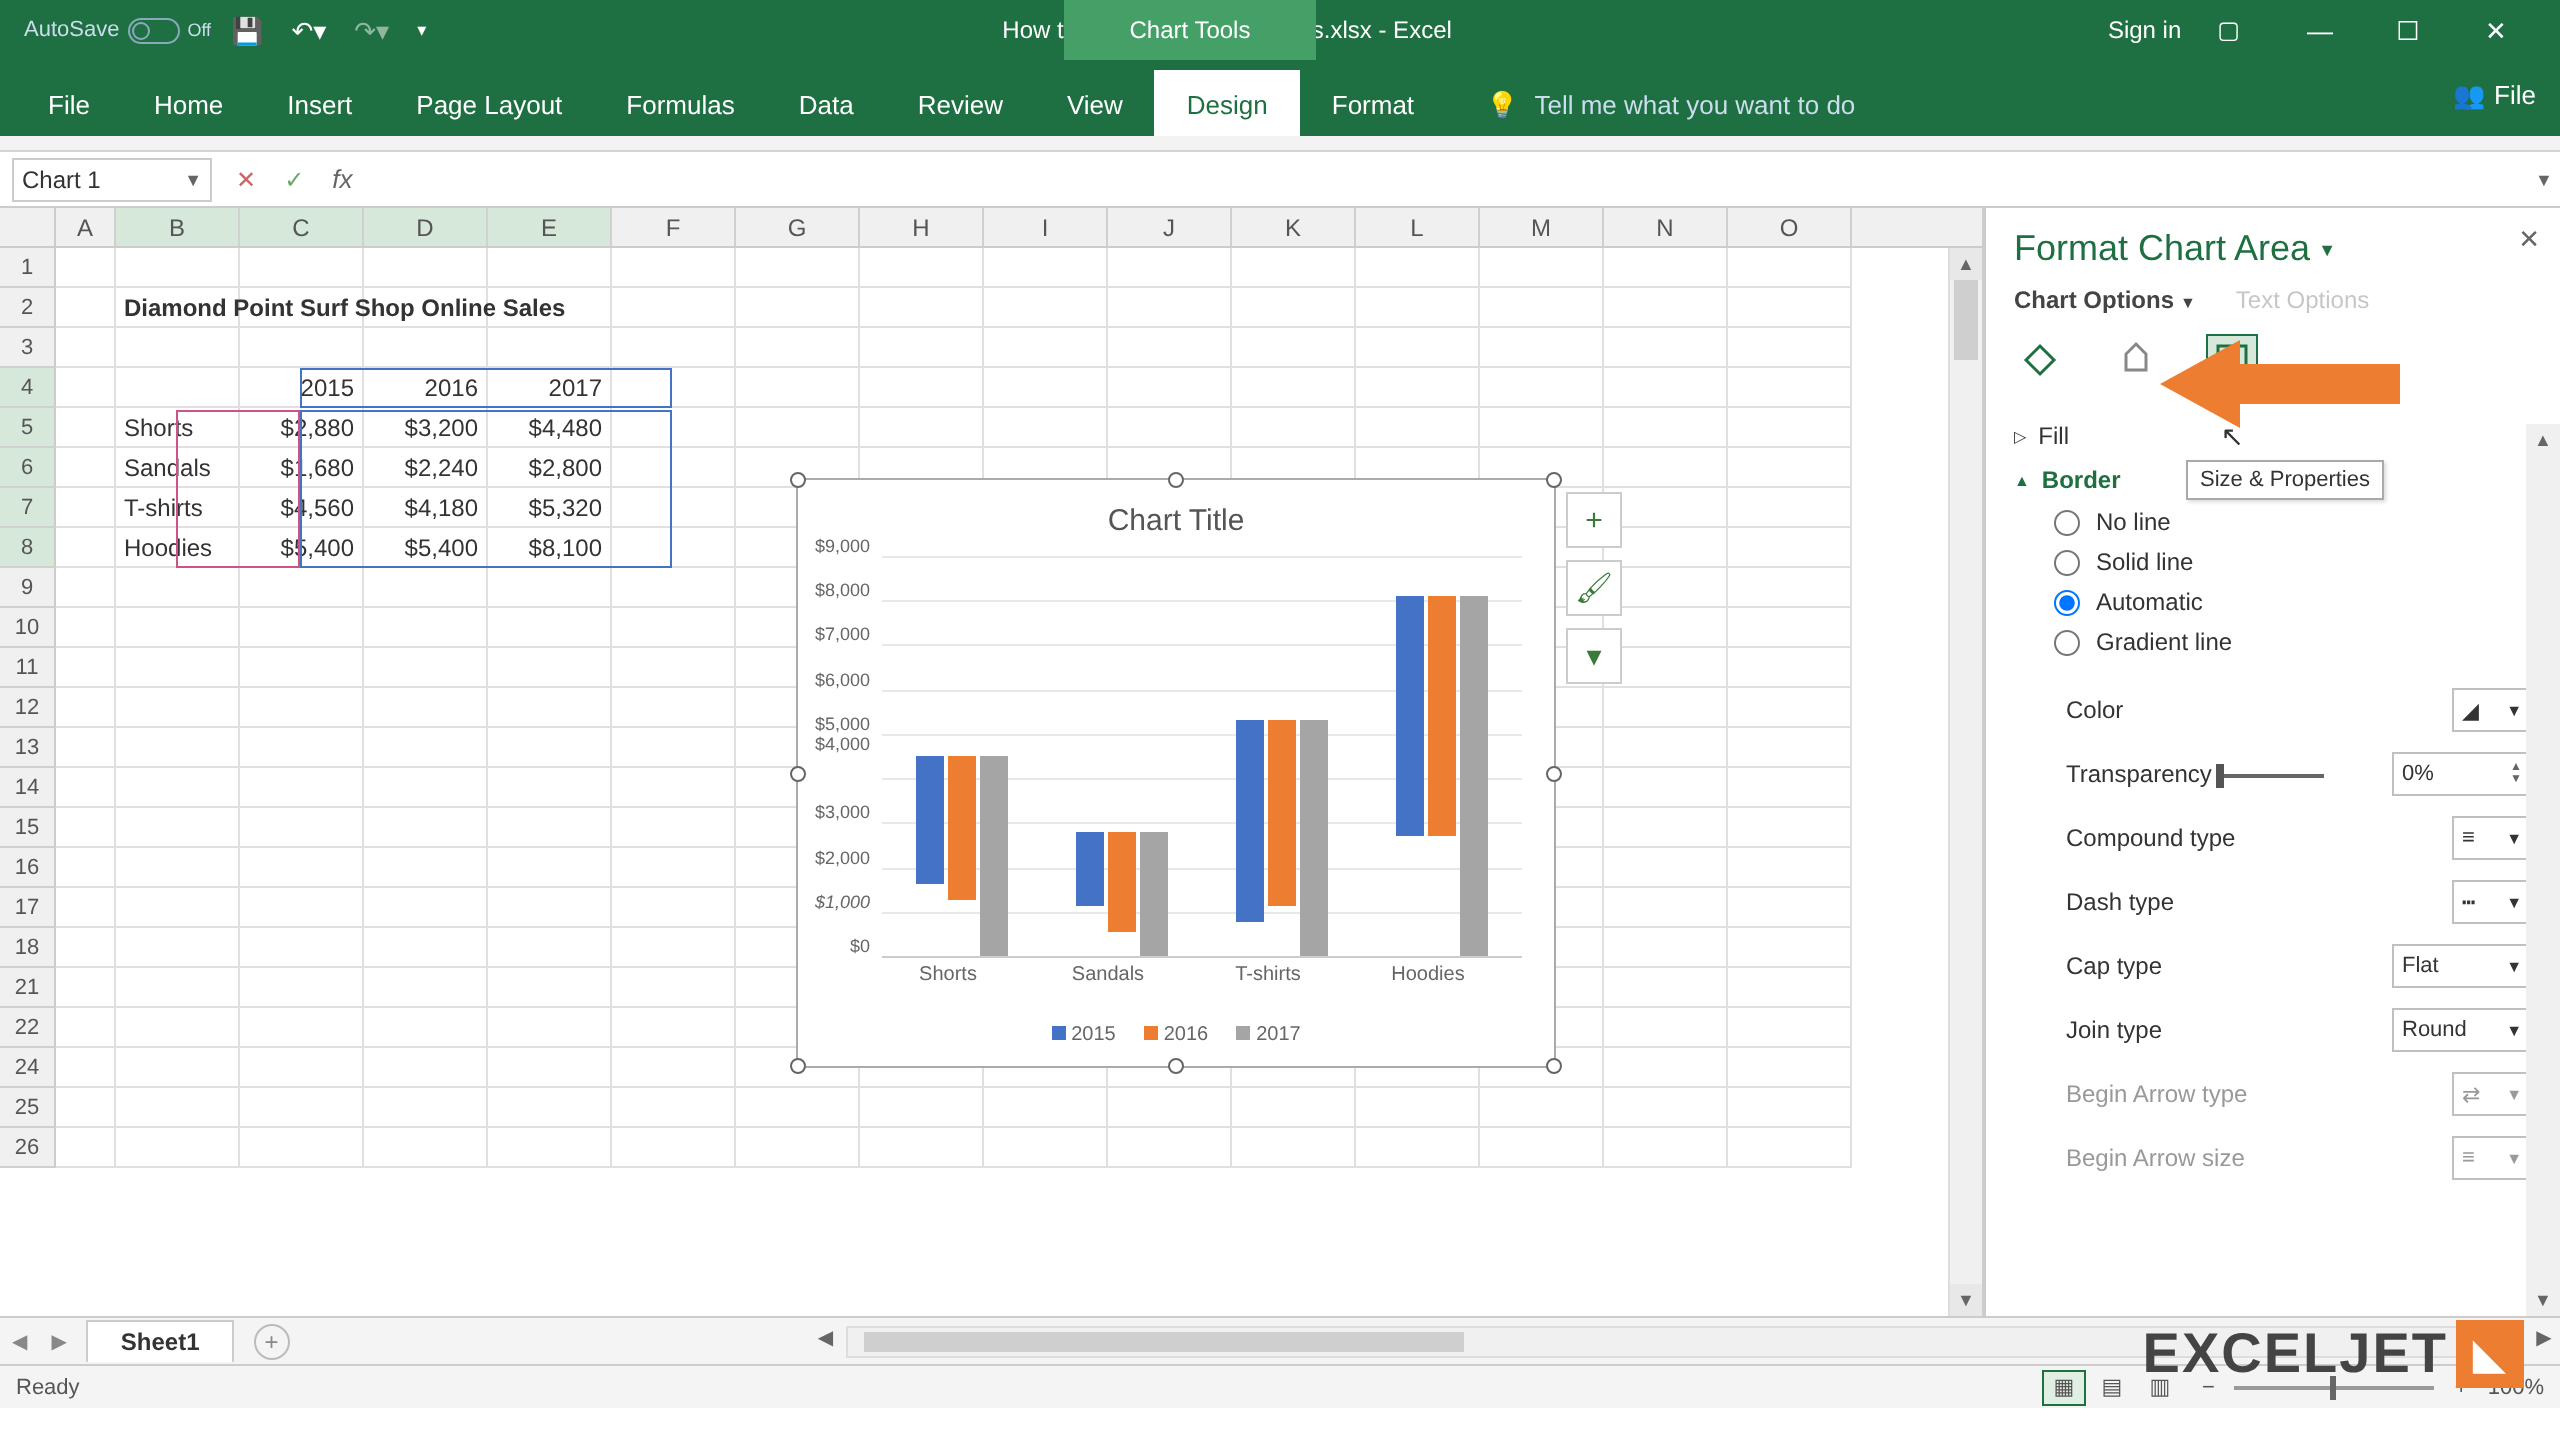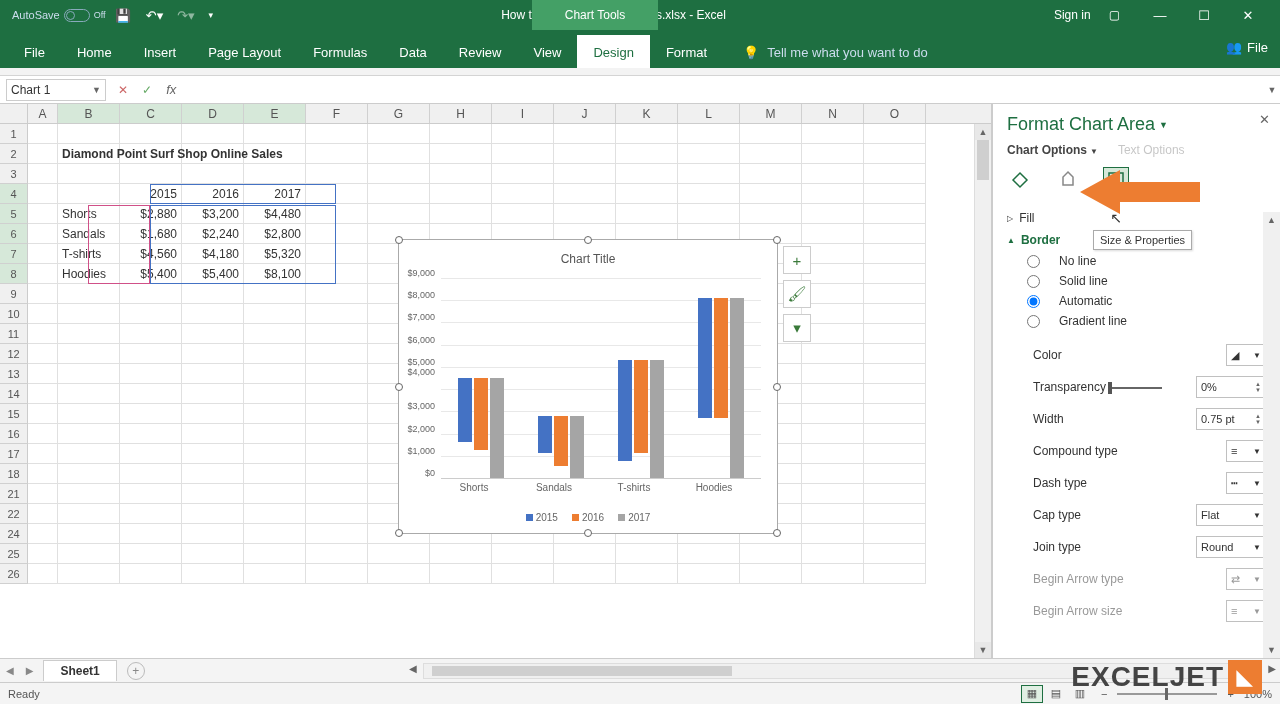--- a/index.html
+++ b/index.html
@@ -51,21 +51,21 @@
 .cell { width: 62px; height: 20px; border-right: 1px solid #e0e0e0; border-bottom: 1px solid #e0e0e0; padding: 0 4px; font-size: 12px; line-height: 20px; overflow: hidden; white-space: nowrap; }
 .cell.r { text-align: right; }
 .cell.b { font-weight: 700; }
 .cell.span { overflow: visible; position: relative; z-index: 2; }
 .sel-blue { position: absolute; border: 1.5px solid #4472c4; pointer-events: none; }
 .sel-pink { position: absolute; border: 1.5px solid #d05088; pointer-events: none; }
 
 
 .chart-obj { position: absolute; left: 398px; top: 135px; width: 380px; height: 295px; background: #fff; border: 1px solid #aaa; }
 .chart-handle { position: absolute; width: 8px; height: 8px; background: #fff; border: 1px solid #666; border-radius: 50%; }
-.chart-title { text-align: center; font-size: 12px; color: #555; margin-top: 12px; }
+.chart-title { text-align: center; font-size: 15px; color: #555; margin-top: 12px; }
 .chart-plot { position: absolute; left: 42px; top: 38px; width: 320px; height: 200px; }
 .chart-yaxis { position: absolute; left: 0; top: 33px; width: 40px; height: 200px; font-size: 9px; color: #666; }
 .chart-ylabel { position: absolute; right: 4px; transform: translateY(-50%); }
 .chart-grid { position: absolute; left: 0; width: 100%; border-top: 1px solid #e8e8e8; height: 0; }
 .chart-grid.base { border-top: 1px solid #ccc; }
 .bar-group { position: absolute; bottom: 0; width: 60px; display: flex; gap: 2px; justify-content: center; }
 .bar { width: 14px; }
 .bar.c1 { background: #4472c4; }
 .bar.c2 { background: #ed7d31; }
 .bar.c3 { background: #a5a5a5; }
@@ -87,21 +87,21 @@
 .fp-title .dd { font-size: 9px; margin-left: 4px; vertical-align: middle; }
 .fp-opts { padding: 0 14px 10px; font-size: 12px; color: #444; display: flex; gap: 20px; }
 .fp-opts .dd { font-size: 8px; margin-left: 3px; }
 .fp-icons { padding: 0 14px 14px; display: flex; gap: 22px; align-items: center; }
 .fp-icon { width: 26px; height: 26px; display: flex; align-items: center; justify-content: center; }
 .fp-icon svg { display: block; }
 .fp-icon.active { background: #d6e8d9; border: 1px solid #1e6f41; }
 .fp-section { padding: 4px 14px; font-size: 12px; display: flex; align-items: center; gap: 6px; }
 .fp-section .tri { font-size: 8px; }
 .fp-section.exp { font-weight: 600; color: #1e6f41; }
-.fp-radio { padding: 3px 32px 3px 34px; font-size: 12px; display: flex; align-items: center; gap: 19px; }
+.fp-radio { padding: 3px 32px 3px 34px; font-size: 12px; display: flex; align-items: center; gap: 8px; }
 .fp-radio input { margin: 0; }
 .fp-prop { padding: 5px 14px 5px 40px; font-size: 12px; display: flex; align-items: center; justify-content: space-between; }
 .fp-prop .ctrl { width: 70px; height: 22px; border: 1px solid #c0c0c0; display: flex; align-items: center; padding: 0 4px; font-size: 11px; justify-content: space-between; }
 .fp-prop .spinbtns { display: flex; flex-direction: column; font-size: 6px; line-height: 6px; color: #666; }
 .fp-prop .ctrl.dd { justify-content: space-between; }
 .fp-prop .ctrl .tri { font-size: 8px; }
 .fp-prop.dis { color: #999; }
 .fp-slider { display: inline-block; width: 50px; height: 2px; background: #666; position: relative; margin: 0 6px; vertical-align: middle; }
 .fp-slider::before { content: ""; position: absolute; left: -4px; top: -5px; width: 4px; height: 12px; background: #555; }
 .fp-scroll { position: absolute; right: 0; top: 108px; width: 17px; bottom: 0; background: #f0f0f0; }
@@ -648,21 +648,21 @@
       <div class="chart-title">Chart Title</div>
       <div class="chart-yaxis" id="yaxis">
           <div class="chart-ylabel" style="top: 0px;">$9,000</div>
           <div class="chart-ylabel" style="top: 22.2222px;">$8,000</div>
           <div class="chart-ylabel" style="top: 44.4444px;">$7,000</div>
           <div class="chart-ylabel" style="top: 66.6667px;">$6,000</div>
           <div class="chart-ylabel" style="top: 88.8889px;">$5,000</div>
           <div class="chart-ylabel" style="top: 99px;">$4,000</div>
           <div class="chart-ylabel" style="top: 133.333px;">$3,000</div>
           <div class="chart-ylabel" style="top: 155.556px;">$2,000</div>
-          <div class="chart-ylabel" style="top: 177.778px;">$1,000</div>
+          <div class="chart-ylabel" style="top: 177.778px; font-style: italic;">$1,000</div>
           <div class="chart-ylabel" style="top: 200px;">$0</div>
         </div>
       <div class="chart-plot" id="plot">
           <div class="chart-grid" style="top: 0px;"></div>
           <div class="chart-grid" style="top: 22.2222px;"></div>
           <div class="chart-grid" style="top: 44.4444px;"></div>
           <div class="chart-grid" style="top: 66.6667px;"></div>
           <div class="chart-grid" style="top: 88.8889px;"></div>
           <div class="chart-grid" style="top: 111.111px;"></div>
           <div class="chart-grid" style="top: 133.333px;"></div>
@@ -791,30 +791,20 @@
       <span><span>Transparency</span><span class="fp-slider"></span></span>
       <span class="ctrl">
           <span>0%</span>
           <span class="spinbtns">
             <span>▲</span>
             <span>▼</span>
           </span>
         </span>
     </div>
     <div class="fp-prop">
-      <span>Width</span>
-      <span class="ctrl">
-          <span>0.75 pt</span>
-          <span class="spinbtns">
-            <span>▲</span>
-            <span>▼</span>
-          </span>
-        </span>
-    </div>
-    <div class="fp-prop">
       <span>Compound type</span>
       <span class="ctrl dd" style="width:40px">
           <span>≡</span>
           <span class="tri">▼</span>
         </span>
     </div>
     <div class="fp-prop">
       <span>Dash type</span>
       <span class="ctrl dd" style="width:40px">
           <span>┅</span>

